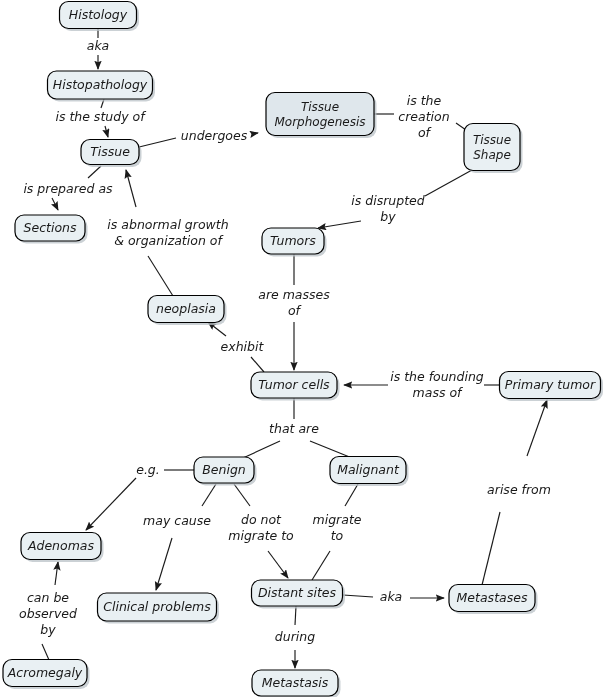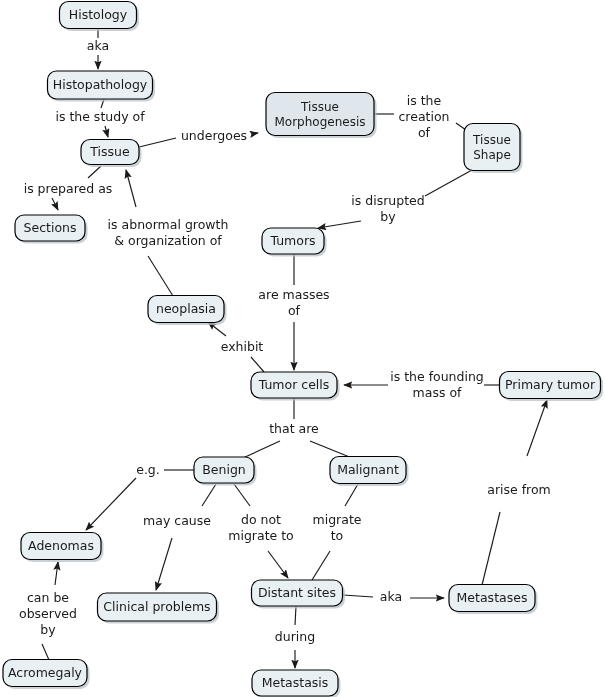--- a/index.html
+++ b/index.html
@@ -10,20 +10,21 @@
   body {
     width: 605px;
     height: 697px;
     font-family: "DejaVu Sans", sans-serif;
     overflow: hidden;
   }
   #map-root {
     position: relative;
     width: 605px;
     height: 504px;
+    font-style: italic;
   }
   svg#concept-map {
     display: block;
     width: 605px;
     height: 697px;
   }
   .node-rect {
     fill: #e9f0f3;
     stroke: #000000;
     stroke-width: 1.2;

